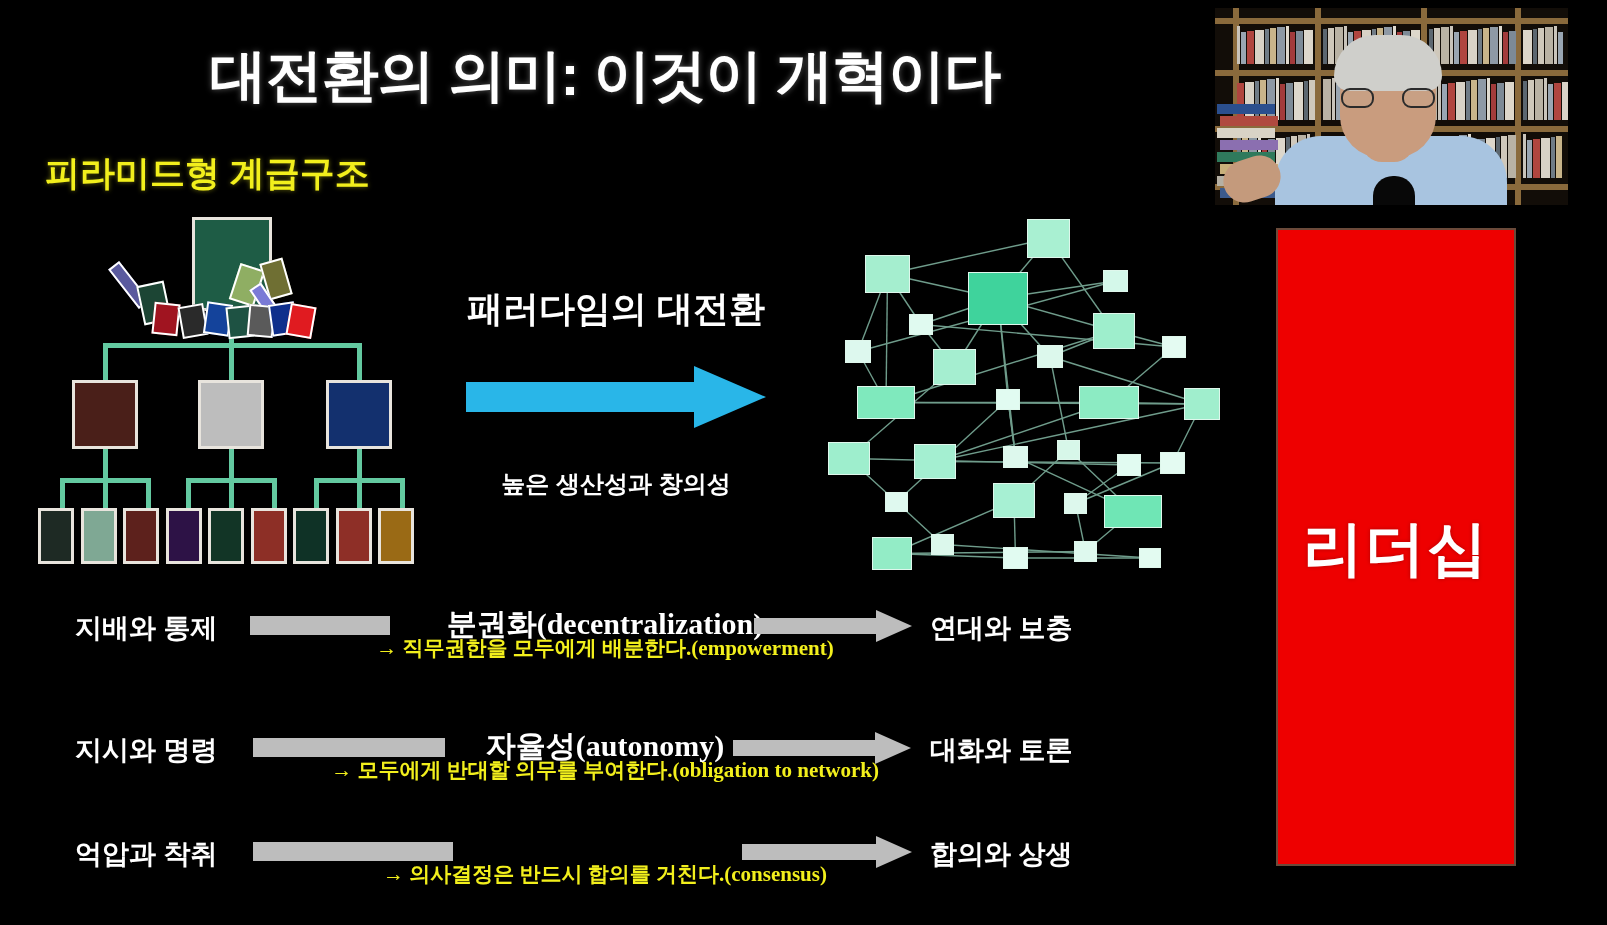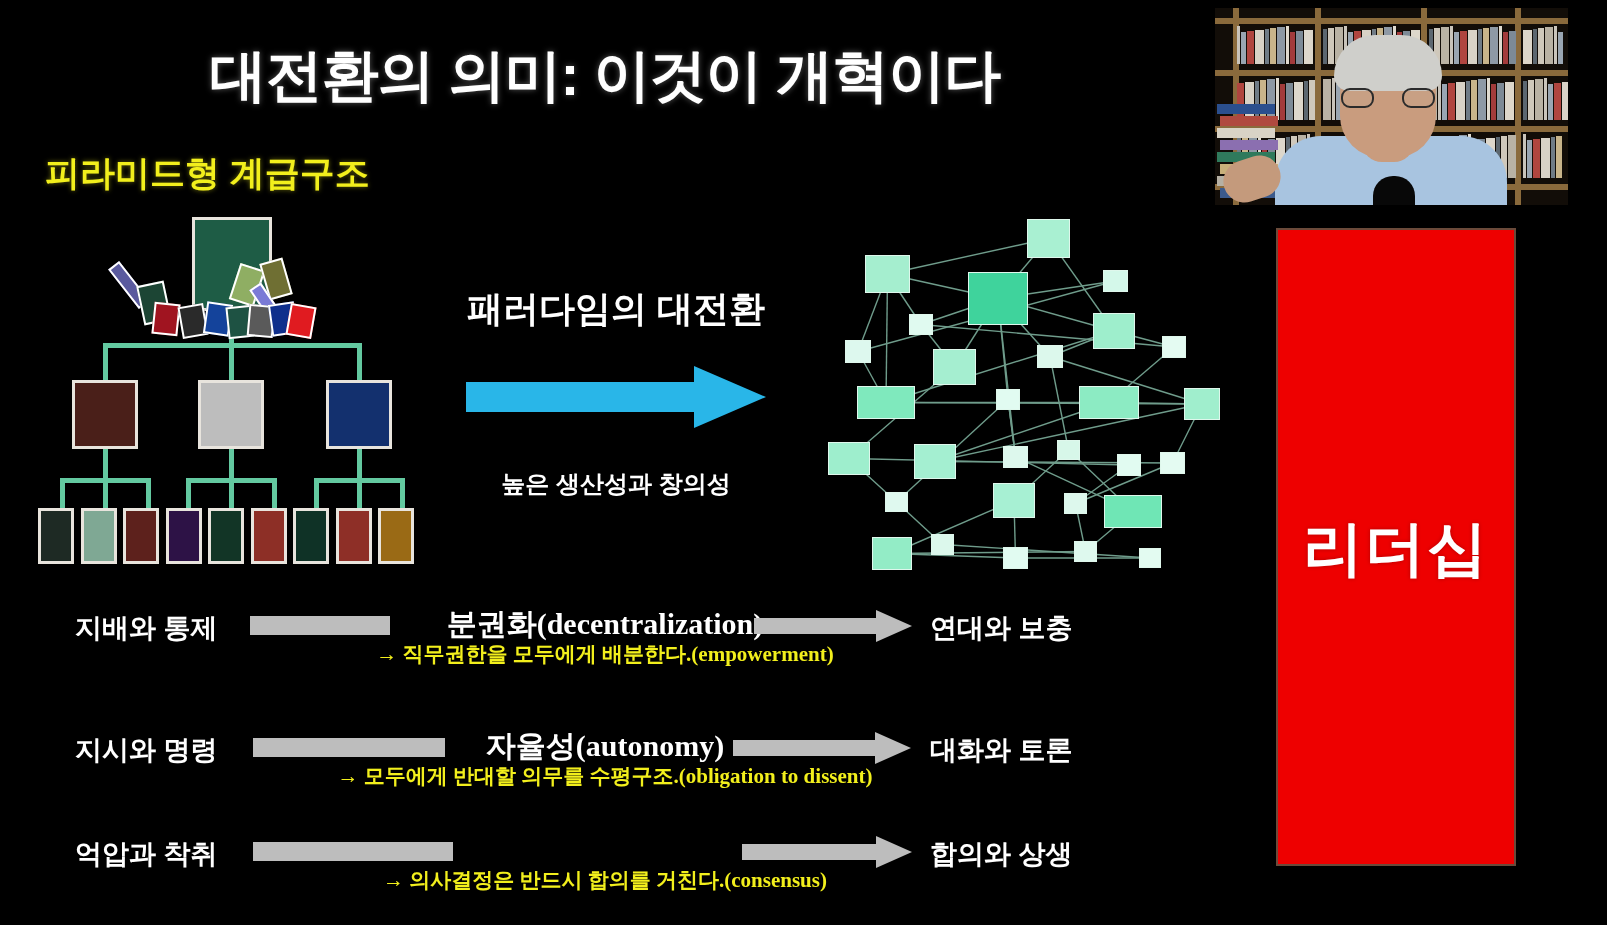--- a/index.html
+++ b/index.html
@@ -47,21 +47,21 @@
     position:absolute;top:10px;color:#fff;font-size:27px;font-weight:bold;white-space:nowrap;
   }
   .row .lbl.left{left:75px;}
   .row .lbl.right{left:930px;}
   .row .center-term{
     position:absolute;top:4px;left:0;width:1210px;text-align:center;
     color:#fff;font-size:30px;font-weight:bold;white-space:nowrap;
     font-family:"Liberation Serif",serif;
   }
   .row .note{
-    position:absolute;top:40px;left:0;width:1210px;text-align:center;
+    position:absolute;top:34px;left:0;width:1210px;text-align:center;
     color:#f2ef1c;font-size:21px;font-weight:bold;white-space:nowrap;
     font-family:"Liberation Serif",serif;
   }
   .bar{position:absolute;top:16px;height:19px;background:#bdbdbd;}
   .arrow-gray{position:absolute;top:10px;}
 
   
   #red-panel{
     position:absolute;left:1276px;top:228px;width:240px;height:638px;
     background:#ee0000;border:2px solid #6b4a3a;box-sizing:border-box;
@@ -256,21 +256,21 @@
   </div>
 
   <div class="row" id="row-1" style="top:722px">
     <div class="lbl left">지시와 명령</div>
     <div class="bar" style="left:253px;width:192px;"></div>
     <div class="center-term">자율성(autonomy)</div>
     <svg class="arrow-gray" style="left:733px" width="178" height="32" viewBox="0 0 178 32">
       <polygon points="0,8 142,8 142,0 178,16 142,32 142,24 0,24" fill="#bdbdbd"></polygon>
     </svg>
     <div class="lbl right">대화와 토론</div>
-    <div class="note">→ 모두에게 반대할 의무를 수평구조.(obligation to dissent)</div>
+    <div class="note">→ 모두에게 반대할 의무를 부여한다.(obligation to network)</div>
   </div>
 
   <div class="row" id="row-2" style="top:826px">
     <div class="lbl left">억압과 착취</div>
     <div class="bar" style="left:253px;width:200px;"></div>
     <svg class="arrow-gray" style="left:742px" width="170" height="32" viewBox="0 0 170 32">
       <polygon points="0,8 134,8 134,0 170,16 134,32 134,24 0,24" fill="#bdbdbd"></polygon>
     </svg>
     <div class="lbl right">합의와 상생</div>
     <div class="note">→ 의사결정은 반드시 합의를 거친다.(consensus)</div>

